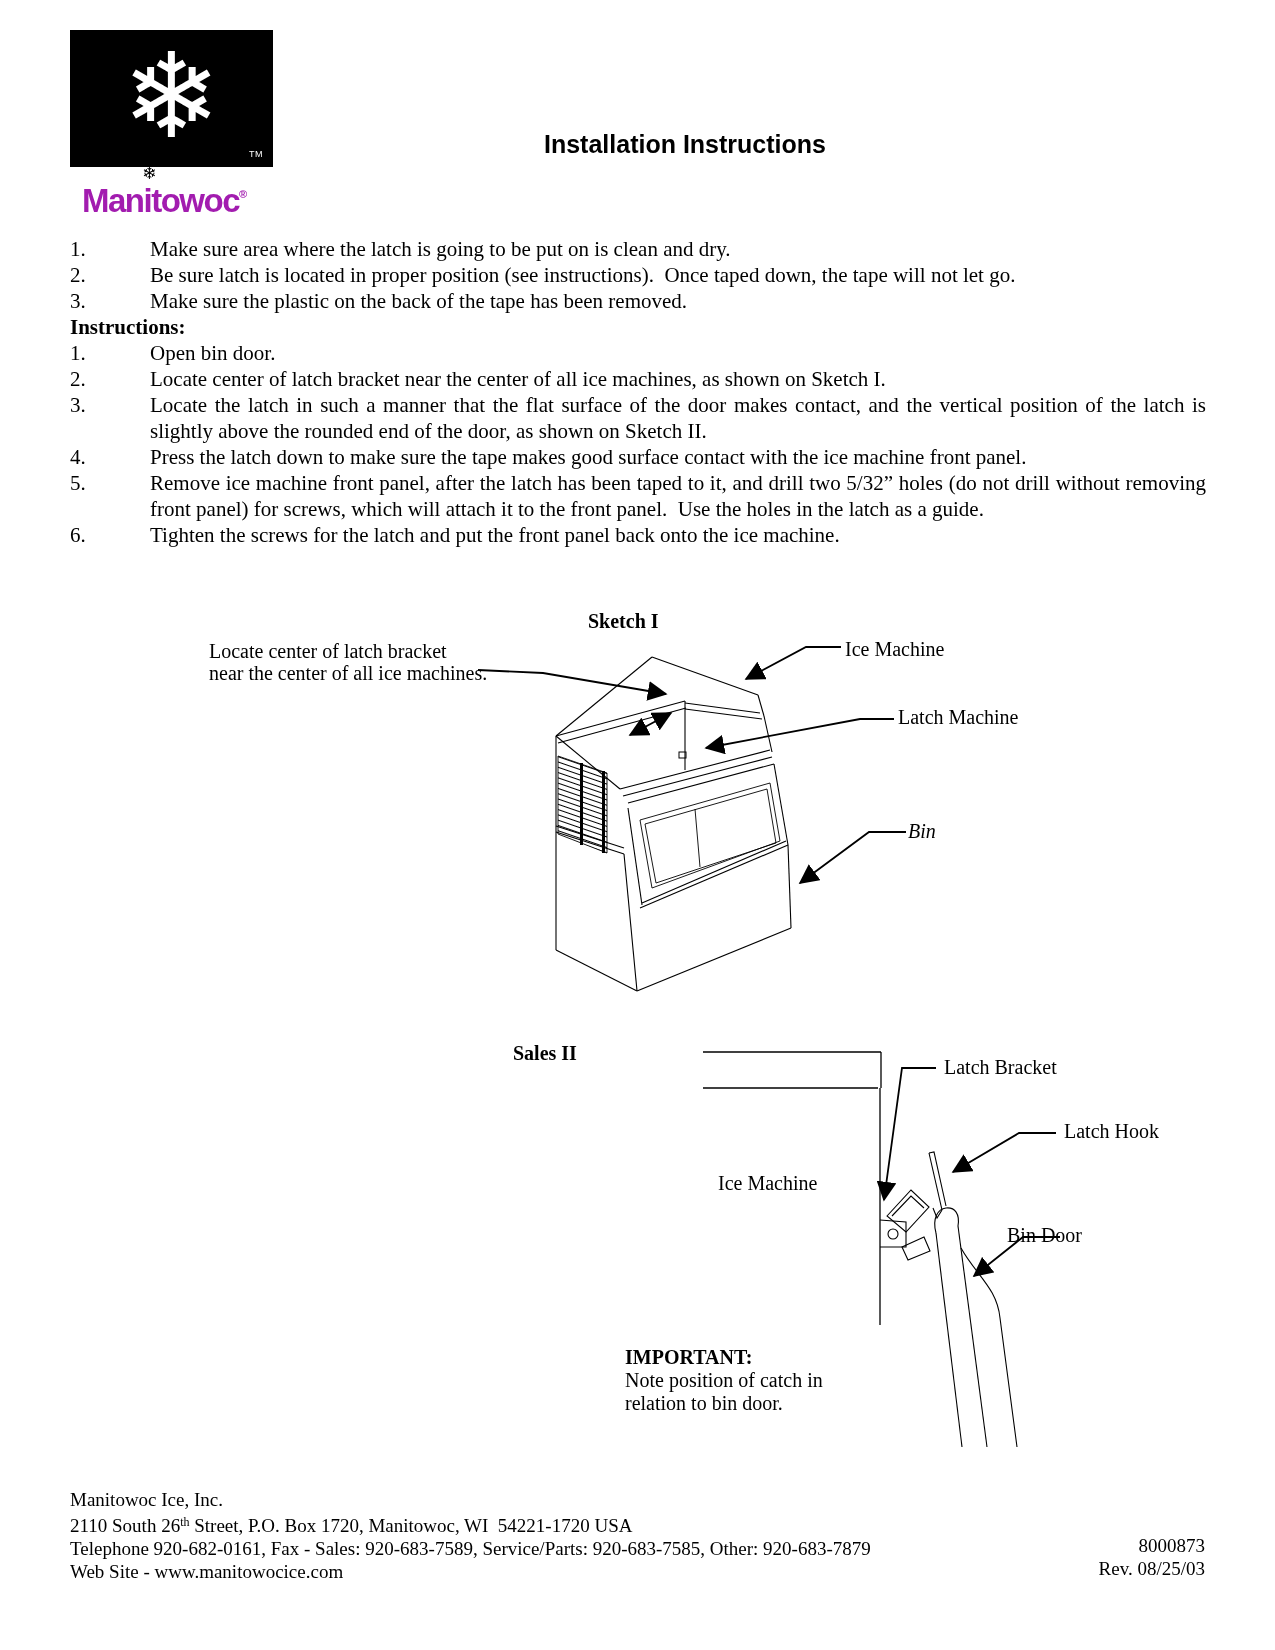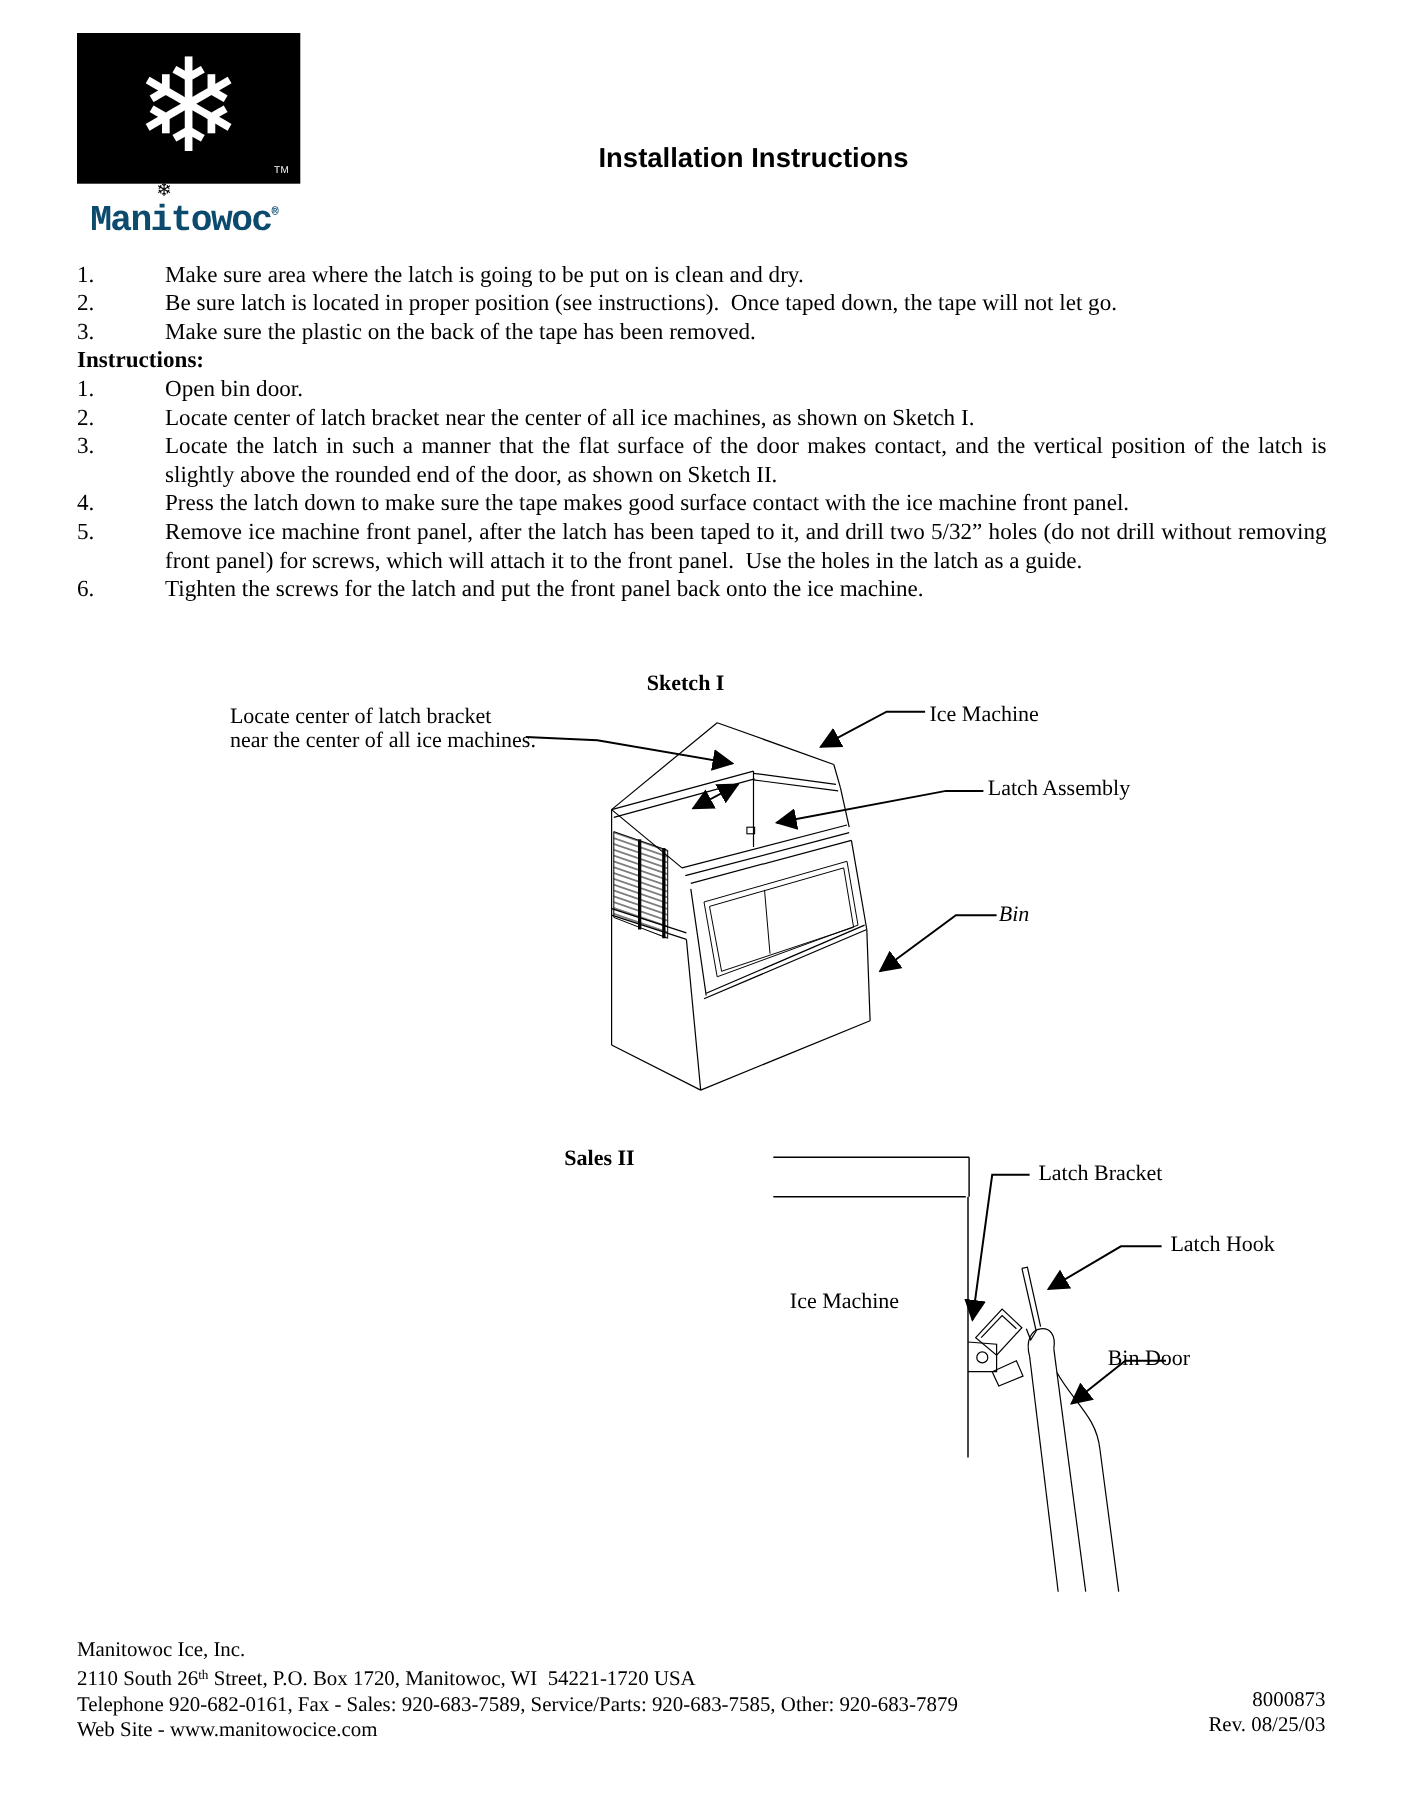--- a/index.html
+++ b/index.html
@@ -16,22 +16,22 @@
   .logo-snowflake {
     font-family:"DejaVu Sans", sans-serif; color:#fff; font-size:118px; line-height:1;
     margin-top:-6px;
   }
   .logo-tm {
     position:absolute; right:10px; bottom:8px; color:#fff;
     font-family:"Liberation Sans", sans-serif; font-size:9px; letter-spacing:.5px;
   }
   .wordmark {
     position:absolute; left:82px; top:182px; width:210px;
-    font-family:Liberation Mono, monospace; font-weight:bold; font-size:33px;
-    letter-spacing:-1.5px; color:#0c4a6e;
+    font-family:Liberation Sans, sans-serif; font-weight:bold; font-size:33px;
+    letter-spacing:-1.5px; color:#a21caf;
   }
   .wordmark-reg { font-size:11px; vertical-align:14px; letter-spacing:0; }
   .wordmark-flake {
     position:absolute; left:142px; top:165px; font-family:"DejaVu Sans", sans-serif;
     font-size:17px; color:#000; line-height:1;
   }
   
   .title-wrap { position:absolute; left:280px; top:124px; width:810px; text-align:center; }
   .doc-title {
     font-family:"Liberation Sans", sans-serif; font-weight:bold; font-size:38px;
@@ -216,28 +216,33 @@
       <span class="txt">Tighten the screws for the latch and put the front panel back onto the ice machine.</span>
     </div>
   </div>
 
   <div class="s-title" style="left:588px; top:610px;">Sketch I</div>
   <div class="callout">
     <div>Locate center of latch bracket</div>
     <div>near the center of all ice machines.</div>
   </div>
   <div class="s-label" style="left:845px; top:638px;">Ice Machine</div>
-  <div class="s-label" style="left:898px; top:706px;">Latch Assembly</div>
+  <div class="s-label" style="left:898px; top:706px;">Latch Machine</div>
   <div class="s-label" style="left:908px; top:820px;font-style:italic;">Bin</div>
 
   <div class="s-title" style="left:513px; top:1042px;">Sales II</div>
   <div class="s-label" style="left:944px; top:1056px;">Latch Bracket</div>
   <div class="s-label" style="left:1064px; top:1120px;">Latch Hook</div>
   <div class="s-label" style="left:718px; top:1172px;">Ice Machine</div>
   <div class="s-label" style="left:1007px; top:1224px;">Bin Door</div>
+  <div class="important">
+    <div class="imp-head">IMPORTANT:</div>
+    <div>Note position of catch in</div>
+    <div>relation to bin door.</div>
+  </div>
 
   <div class="footer">
     <div class="line">Manitowoc Ice, Inc.</div>
     <div class="line"><span>2110 South 26</span><sup class="th">th</sup><span style="white-space:pre-wrap;"> Street, P.O. Box 1720, Manitowoc, WI  54221-1720 USA</span></div>
     <div class="line">Telephone 920-682-0161, Fax - Sales: 920-683-7589, Service/Parts: 920-683-7585, Other: 920-683-7879</div>
     <div class="line">Web Site - www.manitowocice.com</div>
   </div>
   <div class="footer-right">
     <div>8000873</div>
     <div>Rev. 08/25/03</div>

